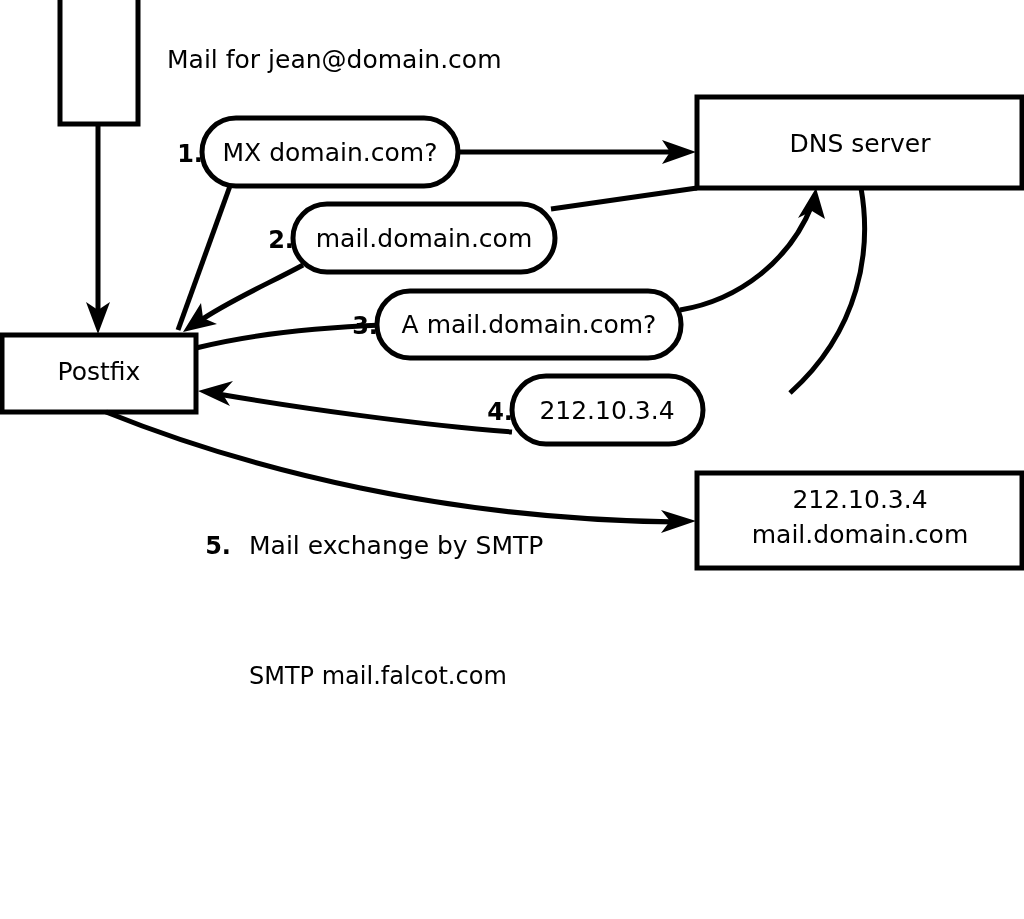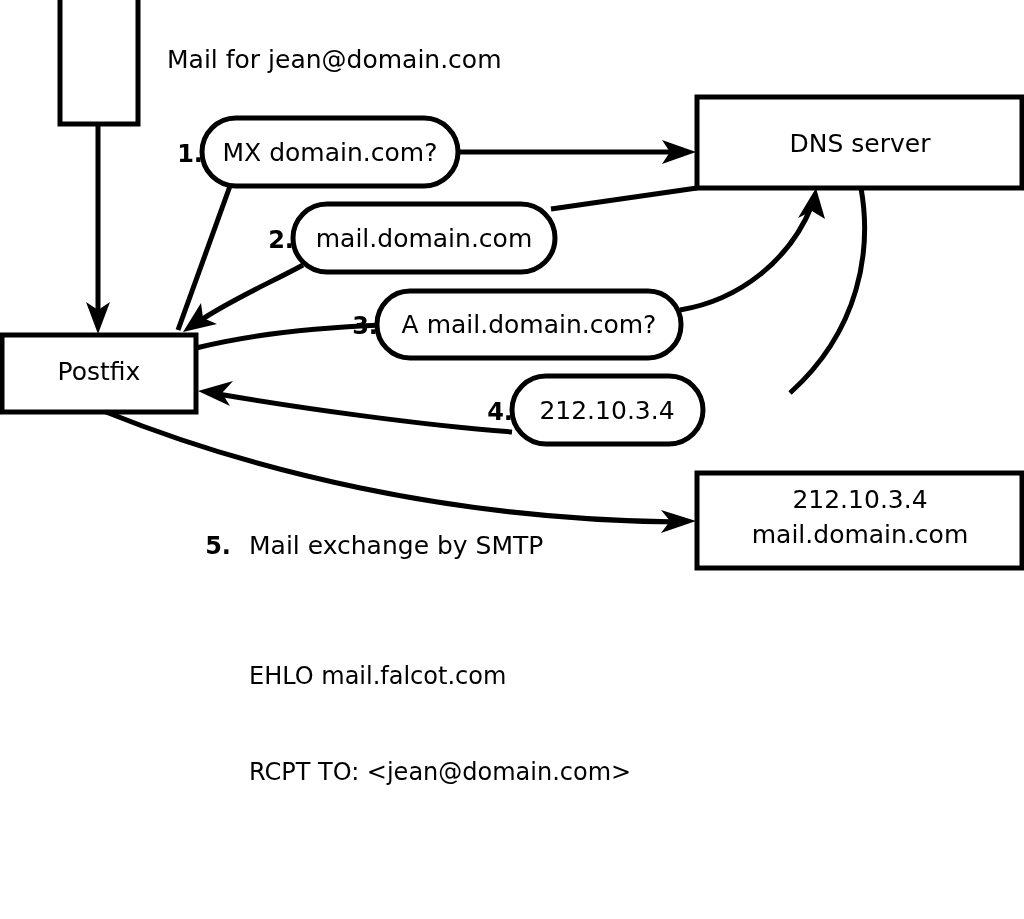--- a/index.html
+++ b/index.html
@@ -151,22 +151,21 @@
     <text class="lbl-balloon" x="424" y="247">mail.domain.com</text>
     <text class="lbl-balloon" x="529" y="333">A mail.domain.com?</text>
     <text class="lbl-balloon" x="607" y="419">212.10.3.4</text>
 
     <text class="lbl-step" x="231" y="554">5.</text>
     <text class="lbl-caption" x="249" y="554">Mail exchange by SMTP</text>
 
   </svg>
 
   <div class="transcript">
-    <div>EHLO mail.falcot.com</div>
-    <div>RCPT TO: &lt;jean@domain.com&gt;</div>
+    <div>SMTP mail.falcot.com</div>
     
     
     
     
     
     
     
     
   </div>
 

